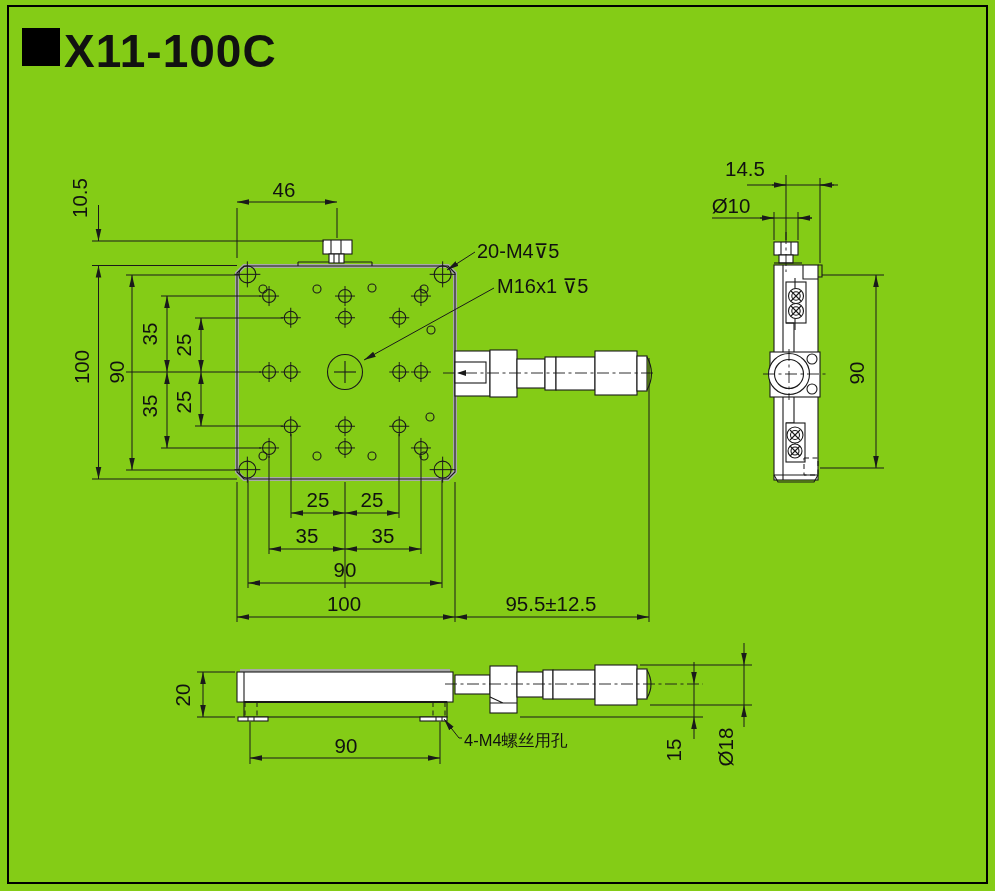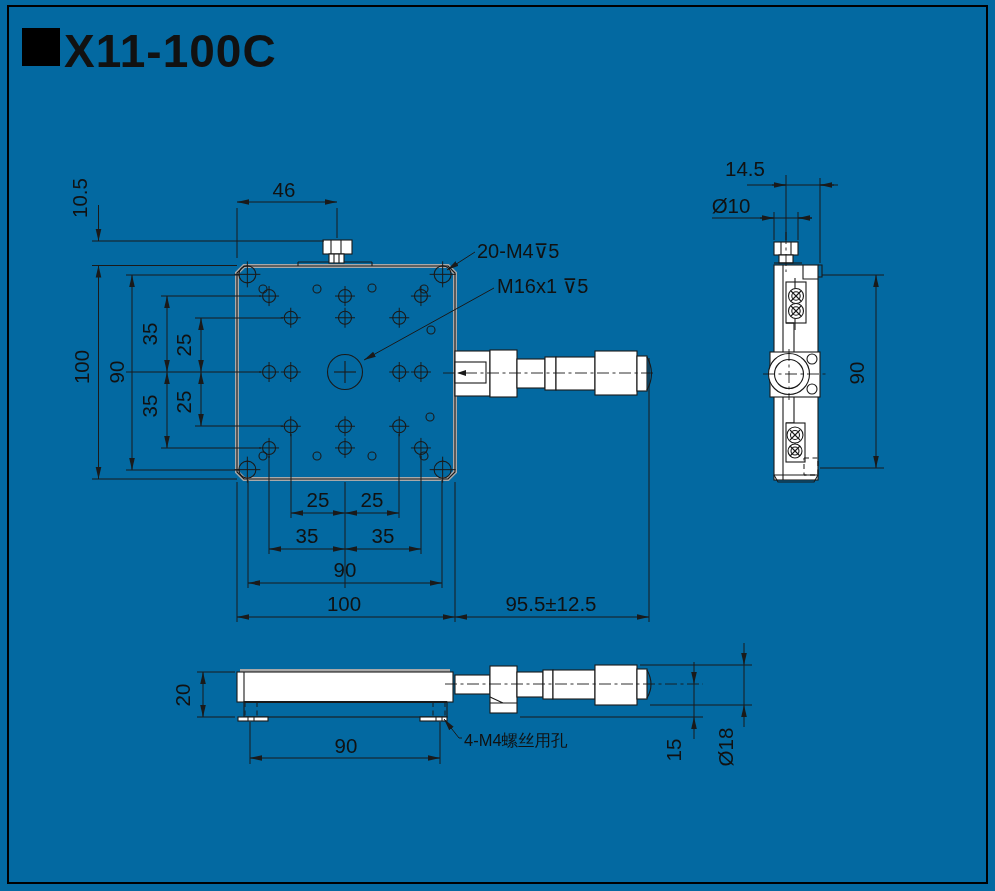--- a/index.html
+++ b/index.html
@@ -1,16 +1,16 @@
 <!DOCTYPE html>
 <html><head>
 <meta charset="utf-8">
 <style>
   html,body{margin:0;padding:0;background:#fff}
-  .sheet{position:relative;width:995px;height:891px;background:#0369a1;overflow:hidden}
+  .sheet{position:relative;width:995px;height:891px;background:#84cc16;overflow:hidden}
   svg{position:absolute;left:0;top:0}
   text{font-family:"Liberation Sans","DejaVu Sans",sans-serif;fill:#111}
   .dt{font-size:20.5px}
   .nt{font-size:20px}
   .cn{font-size:16.5px}
   .ttl{font-size:46px;font-weight:600;letter-spacing:1px}
   .ln{stroke:#1a1a1a;stroke-width:1.1;fill:none}
   .lnf{stroke:#1a1a1a;stroke-width:1.1;fill:#fff}
   .ln2{stroke:#1a1a1a;stroke-width:1.9;fill:none}
   .gray{stroke:#a9a9a9;stroke-width:4;fill:none}

